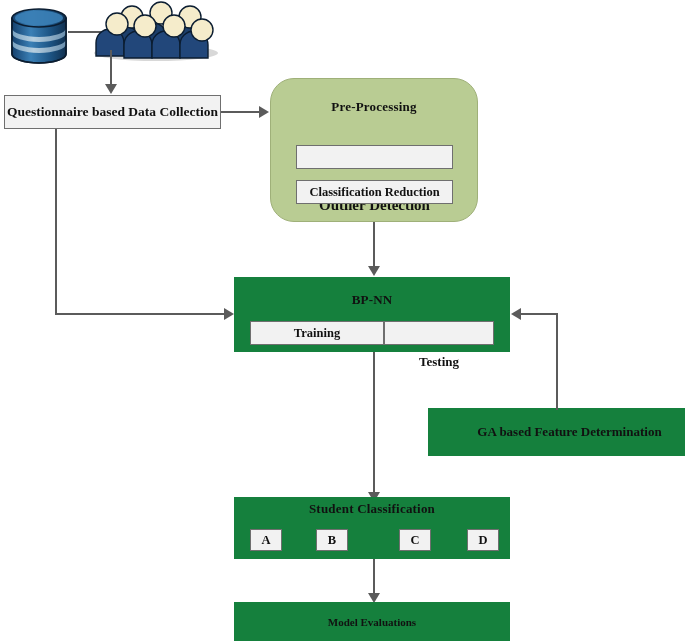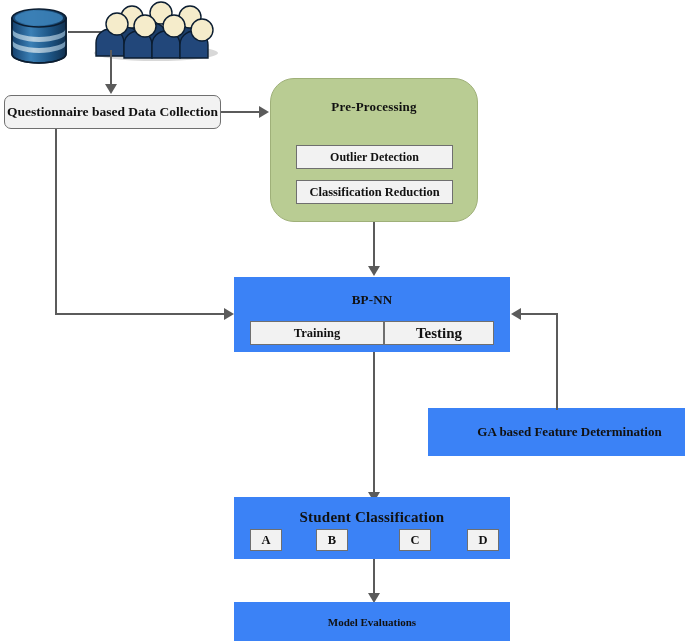--- a/index.html
+++ b/index.html
@@ -16,21 +16,21 @@
     height: 641px;
     background: #ffffff;
     overflow: hidden;
   }
   .node {
     position: absolute;
     box-sizing: border-box;
   }
   
   .green {
-    background: #3b82f6;
+    background: #15803d;
     color: #101010;
   }
   .green-rounded {
     background: #b9cc93;
     border: 1px solid #9fb079;
     border-radius: 24px;
   }
   
   .wbox {
     background: #f2f2f2;
@@ -153,71 +153,71 @@
           <circle cx="88" cy="26" r="11"></circle>
           <circle cx="116" cy="30" r="11"></circle>
         </g>
       </g>
     </svg>
   </div>
 
   <div class="ln-v" style="left:110px; top:50px; height:36px;"></div>
   <div class="arrow arrow-down" style="left:105px; top:84px;"></div>
 
-  <div class="node wbox" style="left:4px; top:95px; width:217px; height:34px;border-radius:7px;">
+  <div class="node wbox" style="left:4px; top:95px; width:217px; height:34px;">
     <div class="centered-label" style="font-size:13.5px;">Questionnaire based Data Collection</div>
   </div>
 
   <div class="ln-h" style="left:221px; top:111px; width:39px;"></div>
   <div class="arrow arrow-right" style="left:259px; top:106px;"></div>
 
   <div class="ln-v" style="left:55px; top:129px; height:186px;"></div>
   <div class="ln-h" style="left:55px; top:313px; width:170px;"></div>
   <div class="arrow arrow-right" style="left:224px; top:308px;"></div>
 
   <div class="node green-rounded" style="left:270px; top:78px; width:208px; height:144px;">
     <div class="title" style="top:20px; font-size:13px;">Pre-Processing</div>
 
     <div class="wbox" style="position:absolute; left:25px; top:66px; width:157px; height:24px;">
-      <div class="centered-label" style="font-size:12px;">Outlier Detection</div>
+      <div class="centered-label" style="font-size:15px;margin-top:48px;">Outlier Detection</div>
     </div>
 
     <div class="wbox" style="position:absolute; left:25px; top:101px; width:157px; height:24px;">
       <div class="centered-label" style="font-size:12.5px;">Classification Reduction</div>
     </div>
   </div>
 
   <div class="ln-v" style="left:373px; top:222px; height:46px;"></div>
   <div class="arrow arrow-down" style="left:368px; top:266px;"></div>
 
   <div class="node green" style="left:234px; top:277px; width:276px; height:75px;">
     <div class="title" style="top:15px; font-size:13px;">BP-NN</div>
 
     <div class="wbox" style="position:absolute; left:16px; top:44px; width:134px; height:24px;">
       <div class="centered-label" style="font-size:12.5px;">Training</div>
     </div>
 
     <div class="wbox" style="position:absolute; left:150px; top:44px; width:110px; height:24px;">
-      <div class="centered-label" style="font-size:15px;">Testing</div>
+      <div class="centered-label" style="font-size:13px;margin-top:29px;">Testing</div>
     </div>
   </div>
 
   <div class="node green" style="left:428px; top:408px; width:283px; height:48px;">
     <div class="centered-label" style="font-size:13px;">GA based Feature Determination</div>
   </div>
 
   <div class="ln-v" style="left:556px; top:313px; height:97px;"></div>
   <div class="ln-h" style="left:521px; top:313px; width:37px;"></div>
   <div class="arrow arrow-left" style="left:511px; top:308px;"></div>
 
   <div class="ln-v" style="left:373px; top:352px; height:142px;"></div>
   <div class="arrow arrow-down" style="left:368px; top:492px;"></div>
 
   <div class="node green" style="left:234px; top:497px; width:276px; height:62px;">
-    <div class="title" style="top:12px; font-size:15px;">Student Classification</div>
+    <div class="title" style="top:4px; font-size:13px;">Student Classification</div>
 
     <div class="wbox" style="position:absolute; left:16px; top:32px; width:32px; height:22px;">
       <div class="centered-label" style="font-size:12.5px;">A</div>
     </div>
     <div class="wbox" style="position:absolute; left:82px; top:32px; width:32px; height:22px;">
       <div class="centered-label" style="font-size:12.5px;">B</div>
     </div>
     <div class="wbox" style="position:absolute; left:165px; top:32px; width:32px; height:22px;">
       <div class="centered-label" style="font-size:12.5px;">C</div>
     </div>

